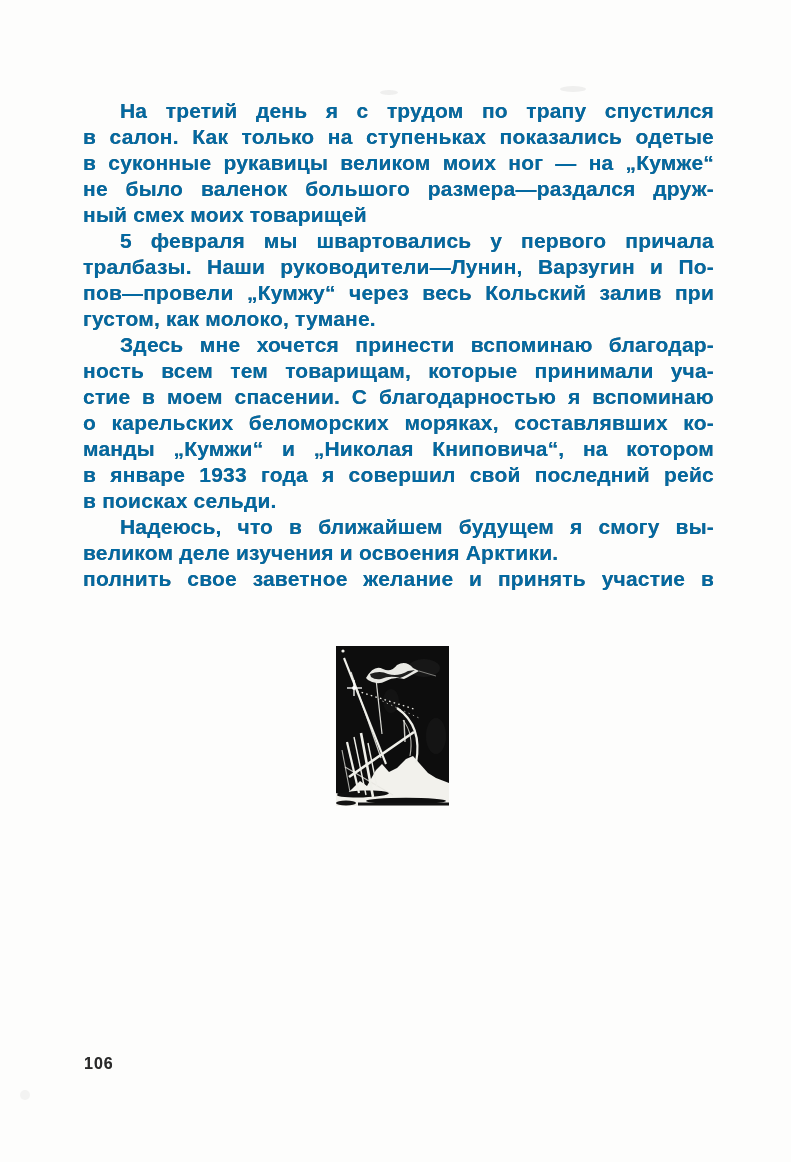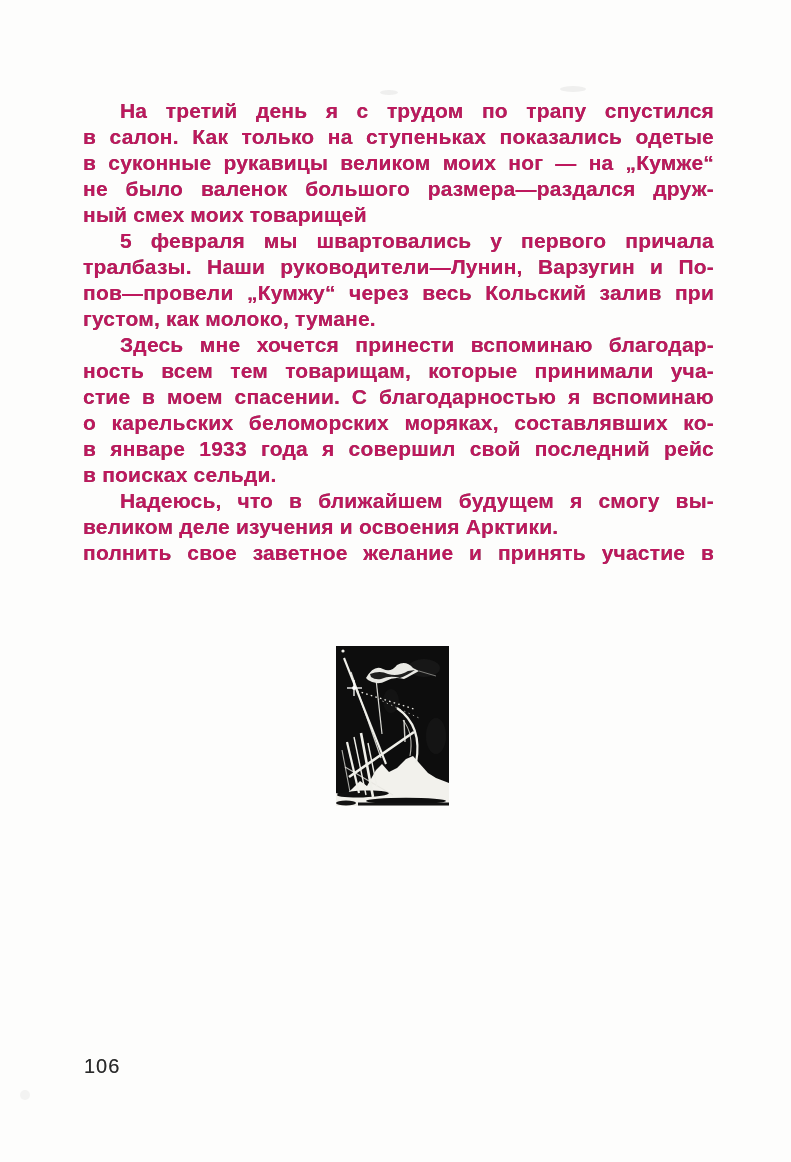--- a/index.html
+++ b/index.html
@@ -14,42 +14,42 @@
 
   .text-block {
     position: absolute;
     left: 83px; top: 98px; width: 631px;
   }
   .para { margin: 0; }
   .line {
     font-size: 21px;
     line-height: 26px;
     font-weight: 700;
-    color: #be185d;
+    color: #0369a1;
     letter-spacing: 0.2px;
     text-align: justify;
     text-align-last: justify;
     text-shadow: 0 0 0.5px rgba(20,20,20,0.6);
   }
   .line.indent { text-indent: 37px; }
   .line.last { text-align-last: left; }
 
   .woodcut {
     position: absolute;
     left: 336px; top: 646px;
     width: 113px; height: 160px;
     margin: 0;
   }
   .woodcut svg { display: block; width: 113px; height: 160px; }
 
   .page-number {
     position: absolute;
     left: 84px; top: 1055px;
-    font-size: 20px;
-    font-weight: 400;
+    font-size: 16px;
+    font-weight: 700;
     color: #2a2a2a;
     letter-spacing: 1px;
     text-shadow: 0 0 0.5px rgba(20,20,20,0.5);
   }
 
   .speck {
     position: absolute;
     border-radius: 50%;
     background: rgba(60,60,60,0.07);
   }
@@ -77,20 +77,21 @@
       <div class="line">тралбазы. Наши руководители—Лунин, Варзугин и По-</div>
       <div class="line">пов—провели „Кумжу“ через весь Кольский залив при</div>
       <div class="line last">густом, как молоко, тумане.</div>
     </section>
 
     <section class="para">
       <div class="line indent">Здесь мне хочется принести вспоминаю благодар-</div>
       <div class="line">ность всем тем товарищам, которые принимали уча-</div>
       <div class="line">стие в моем спасении. С благодарностью я вспоминаю</div>
       <div class="line">о карельских беломорских моряках, составлявших ко-</div>
+      <div class="line">манды „Кумжи“ и „Николая Книповича“, на котором</div>
       <div class="line">в январе 1933 года я совершил свой последний рейс</div>
       <div class="line last">в поисках сельди.</div>
     </section>
 
     <section class="para">
       <div class="line indent">Надеюсь, что в ближайшем будущем я смогу вы-</div>
       <div class="line last">великом деле изучения и освоения Арктики.</div>
       <div class="line">полнить свое заветное желание и принять участие в</div>
     </section>
 

